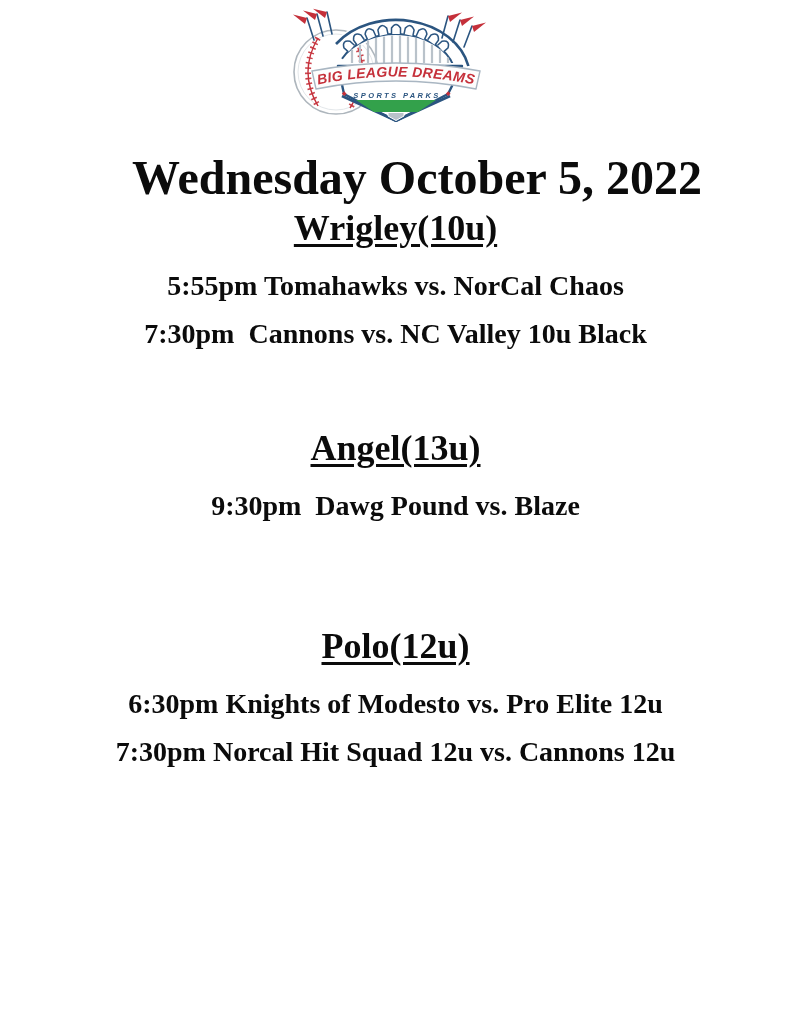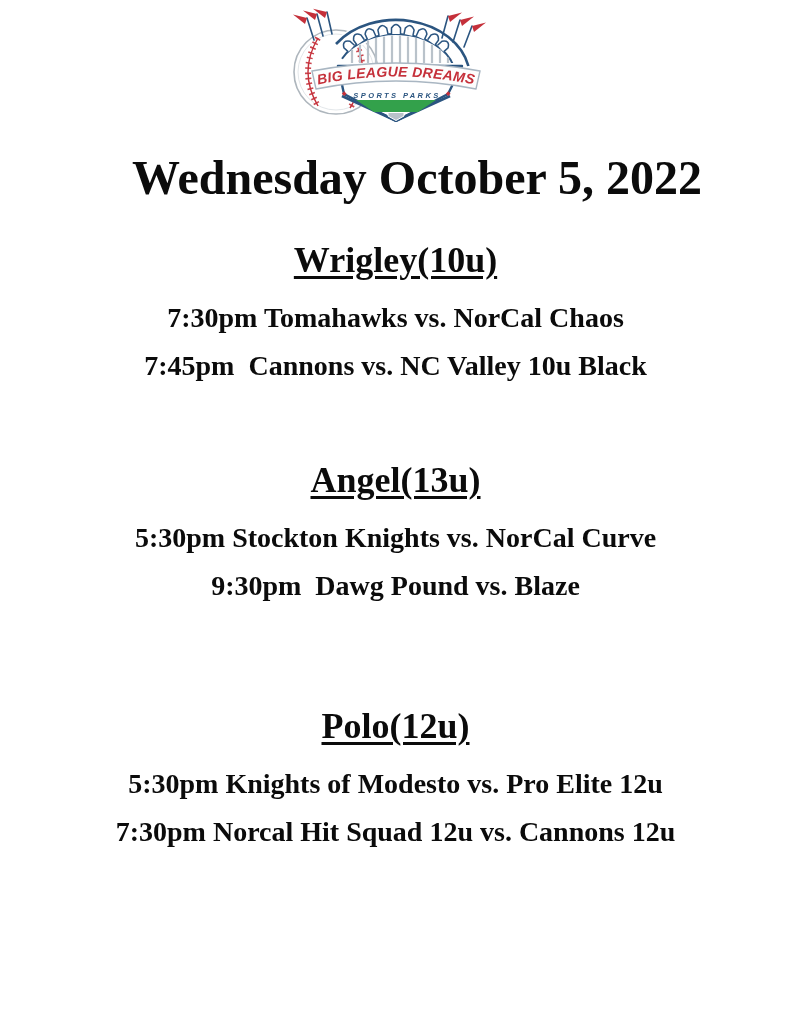--- a/index.html
+++ b/index.html
@@ -34,21 +34,21 @@
     font-weight:bold;font-style:italic;
     font-size:7.5px;letter-spacing:2.4px;
     fill:var(--navy);
   }
   .title{
     margin-top:28px;
     font-size:48px;line-height:56px;
     font-weight:bold;
     padding-left:43px;
   }
-  .section.s1{margin-top:32px;}
+  .section.s1{}
   .section.s2{margin-top:68px;}
   .section.s3{margin-top:94px;}
   .venue{
     font-size:36px;line-height:44px;font-weight:bold;
   }
   .venue .u{
     text-decoration:underline;
     text-decoration-thickness:3px;
     text-underline-offset:4px;
   }
@@ -163,34 +163,33 @@
         </g>
       </g>
     </svg>
   </div>
 
   <h1 class="title">Wednesday October 5, 2022</h1>
 
   <section class="section s1">
     <h2 class="venue"><span class="u">Wrigley(10u)</span></h2>
     <div class="games">
-      <p class="game">7:30pm Tomahawks vs. NorCal Chaos</p>
-      <p class="game">7:45pm  Cannons vs. NC Valley 10u Black</p>
+      <p class="game">5:55pm Tomahawks vs. NorCal Chaos</p>
+      <p class="game">7:30pm  Cannons vs. NC Valley 10u Black</p>
     </div>
   </section>
 
   <section class="section s2">
     <h2 class="venue"><span class="u">Angel(13u)</span></h2>
     <div class="games">
-      <p class="game">5:30pm Stockton Knights vs. NorCal Curve</p>
       <p class="game">9:30pm  Dawg Pound vs. Blaze</p>
     </div>
   </section>
 
   <section class="section s3">
     <h2 class="venue"><span class="u">Polo(12u)</span></h2>
     <div class="games">
-      <p class="game">5:30pm Knights of Modesto vs. Pro Elite 12u</p>
+      <p class="game">6:30pm Knights of Modesto vs. Pro Elite 12u</p>
       <p class="game">7:30pm Norcal Hit Squad 12u vs. Cannons 12u</p>
     </div>
   </section>
 
 </div>
 
 </body></html>

